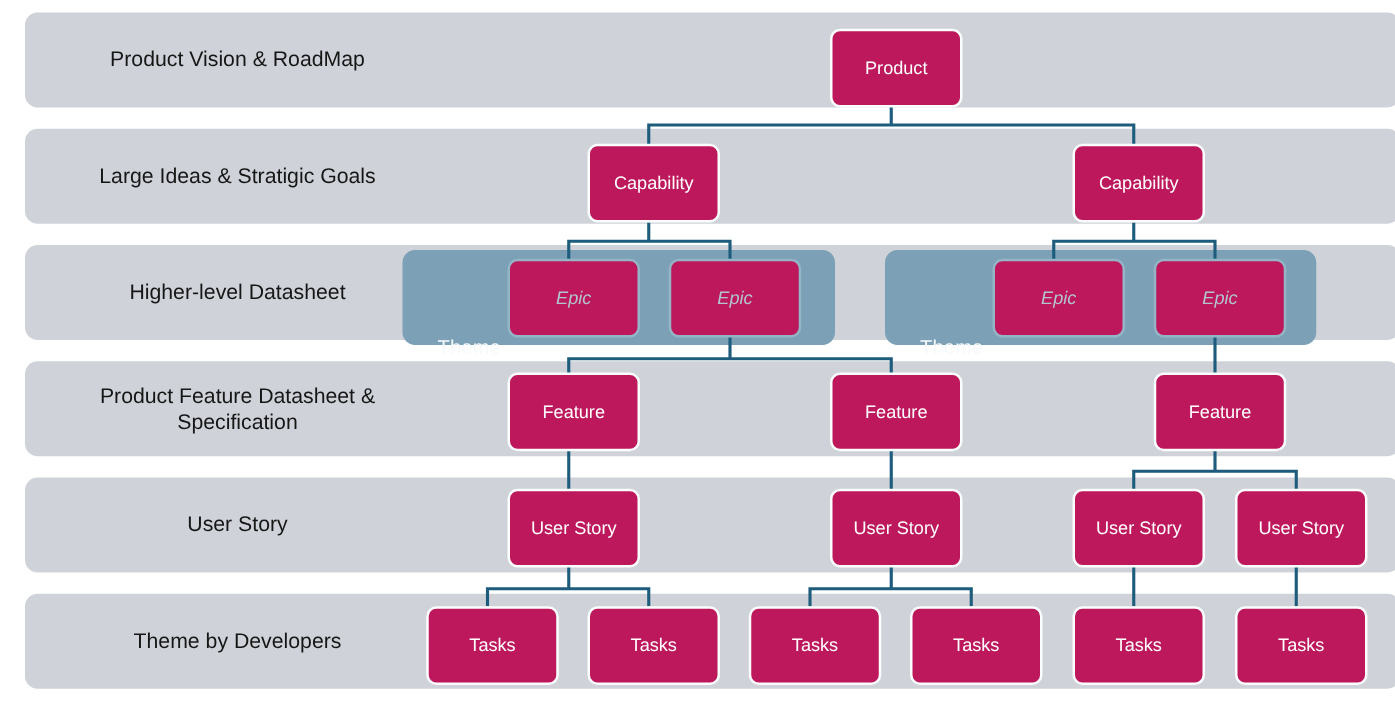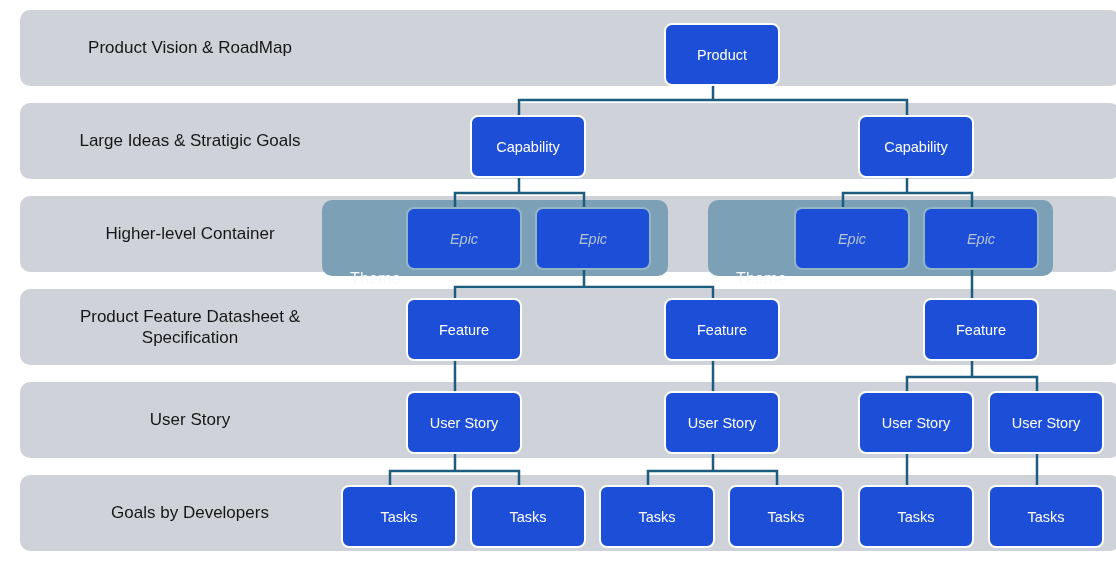--- a/index.html
+++ b/index.html
@@ -55,24 +55,24 @@
     margin-top: 41px;
   }
   svg.connectors {
     position: absolute;
     left: 0; top: 0;
     width: 1116px; height: 565px;
     pointer-events: none;
   }
   .node {
     position: absolute;
-    width: 116px;
+    width: 106px;
     height: 63px;
     box-sizing: border-box;
-    background: #1d4ed8;
+    background: #be185d;
     border: 2px solid #fbfcfd;
     border-radius: 8px;
     display: flex;
     align-items: center;
     justify-content: center;
     color: #ffffff;
     font-size: 14.5px;
     text-align: center;
   }
   .node.epic {
@@ -91,36 +91,36 @@
         <span>Product Vision &amp; RoadMap</span>
       </div>
   </div>
   <div class="band" style="top:103px">
     <div class="band-label">
         <span>Large Ideas &amp; Stratigic Goals</span>
       </div>
   </div>
   <div class="band" style="top:196px">
     <div class="band-label">
-        <span>Higher-level Container</span>
+        <span>Higher-level Datasheet</span>
       </div>
   </div>
   <div class="band" style="top:289px">
     <div class="band-label">
         <span style="max-width:262px">Product Feature Datasheet &amp; Specification</span>
       </div>
   </div>
   <div class="band" style="top:382px">
     <div class="band-label">
         <span>User Story</span>
       </div>
   </div>
   <div class="band" style="top:475px">
     <div class="band-label">
-        <span>Goals by Developers</span>
+        <span>Theme by Developers</span>
       </div>
   </div>
 
   <div class="theme-group" style="left:322px; width:346px">
     <div class="theme-label">Theme</div>
   </div>
   <div class="theme-group" style="left:708px; width:345px">
     <div class="theme-label">Theme</div>
   </div>
 

